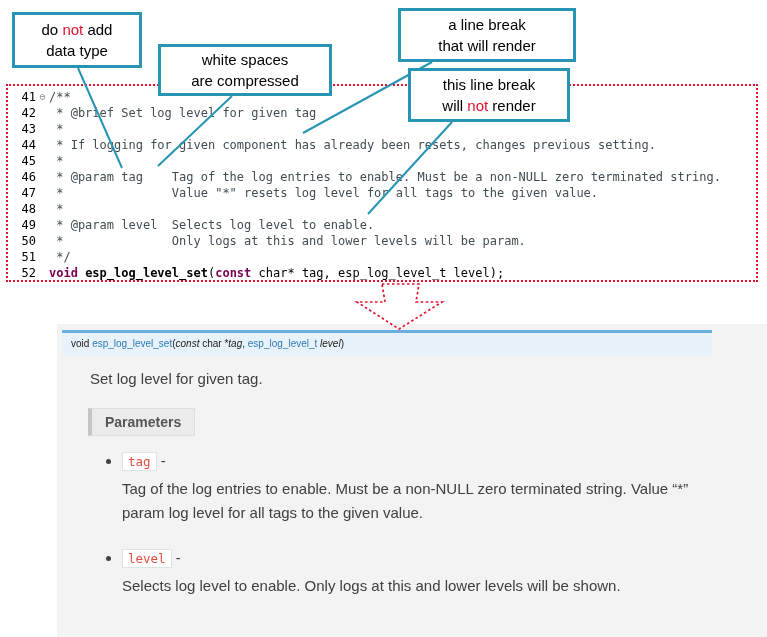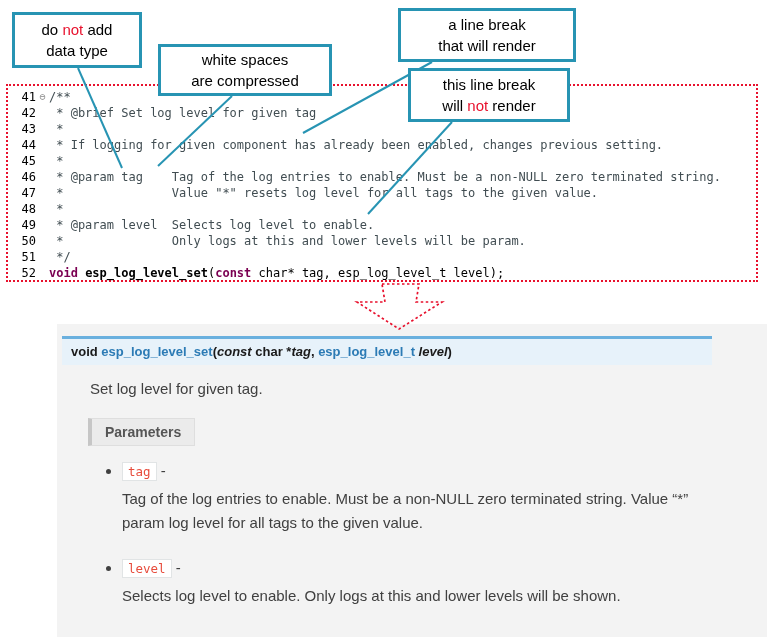--- a/index.html
+++ b/index.html
@@ -42,21 +42,21 @@
   .overlay line { stroke-width: 2; }
   .arrowpath { fill: none; stroke-width: 1.7; stroke-dasharray: 2.5 2.5; }
 
   
   .docs {
     position: absolute; left: 57px; top: 324px; right: 0; bottom: 0;
     background: #f3f3f3; padding: 6px 0 0 5px; color: #404040; font-size: 15px;
   }
   .sig {
     width: 650px; background: #e7f2fa; border-top: 3px solid #6ab0de;
-    padding: 5px 9px 6px 9px; font-size: 13px; font-weight: bold; color: #1a1a1a; margin-top: 6px;
+    padding: 5px 9px 6px 9px; font-size: 10px; font-weight: normal; color: #1a1a1a;
   }
   .sig-name { color: #2c7bb5; }
   .sig-it { font-style: italic; }
   .sig-type { color: #2c7bb5; }
   .docp { margin: 15px 0 0 28px; }
   .params-label {
     display: inline-block; margin: 21px 0 0 26px;
     background: #ebebeb; border: 1px solid #dedede; border-left: 4px solid #c6c6c6;
     padding: 5px 13px; font-weight: bold; color: #555; font-size: 14px;
   }
@@ -106,21 +106,21 @@
         <span class="ct"> * @brief Set log level for given tag</span>
       </div>
     <div class="cl">
         <span class="ln">43</span>
         <span class="fold"></span>
         <span class="ct"> *</span>
       </div>
     <div class="cl">
         <span class="ln">44</span>
         <span class="fold"></span>
-        <span class="ct"> * If logging for given component has already been enabled, changes previous setting.</span>
+        <span class="ct"> * If logging for given component has already been resets, changes previous setting.</span>
       </div>
     <div class="cl">
         <span class="ln">45</span>
         <span class="fold"></span>
         <span class="ct"> *</span>
       </div>
     <div class="cl">
         <span class="ln">46</span>
         <span class="fold"></span>
         <span class="ct"> * @param tag    Tag of the log entries to enable. Must be a non-NULL zero terminated string.</span>

